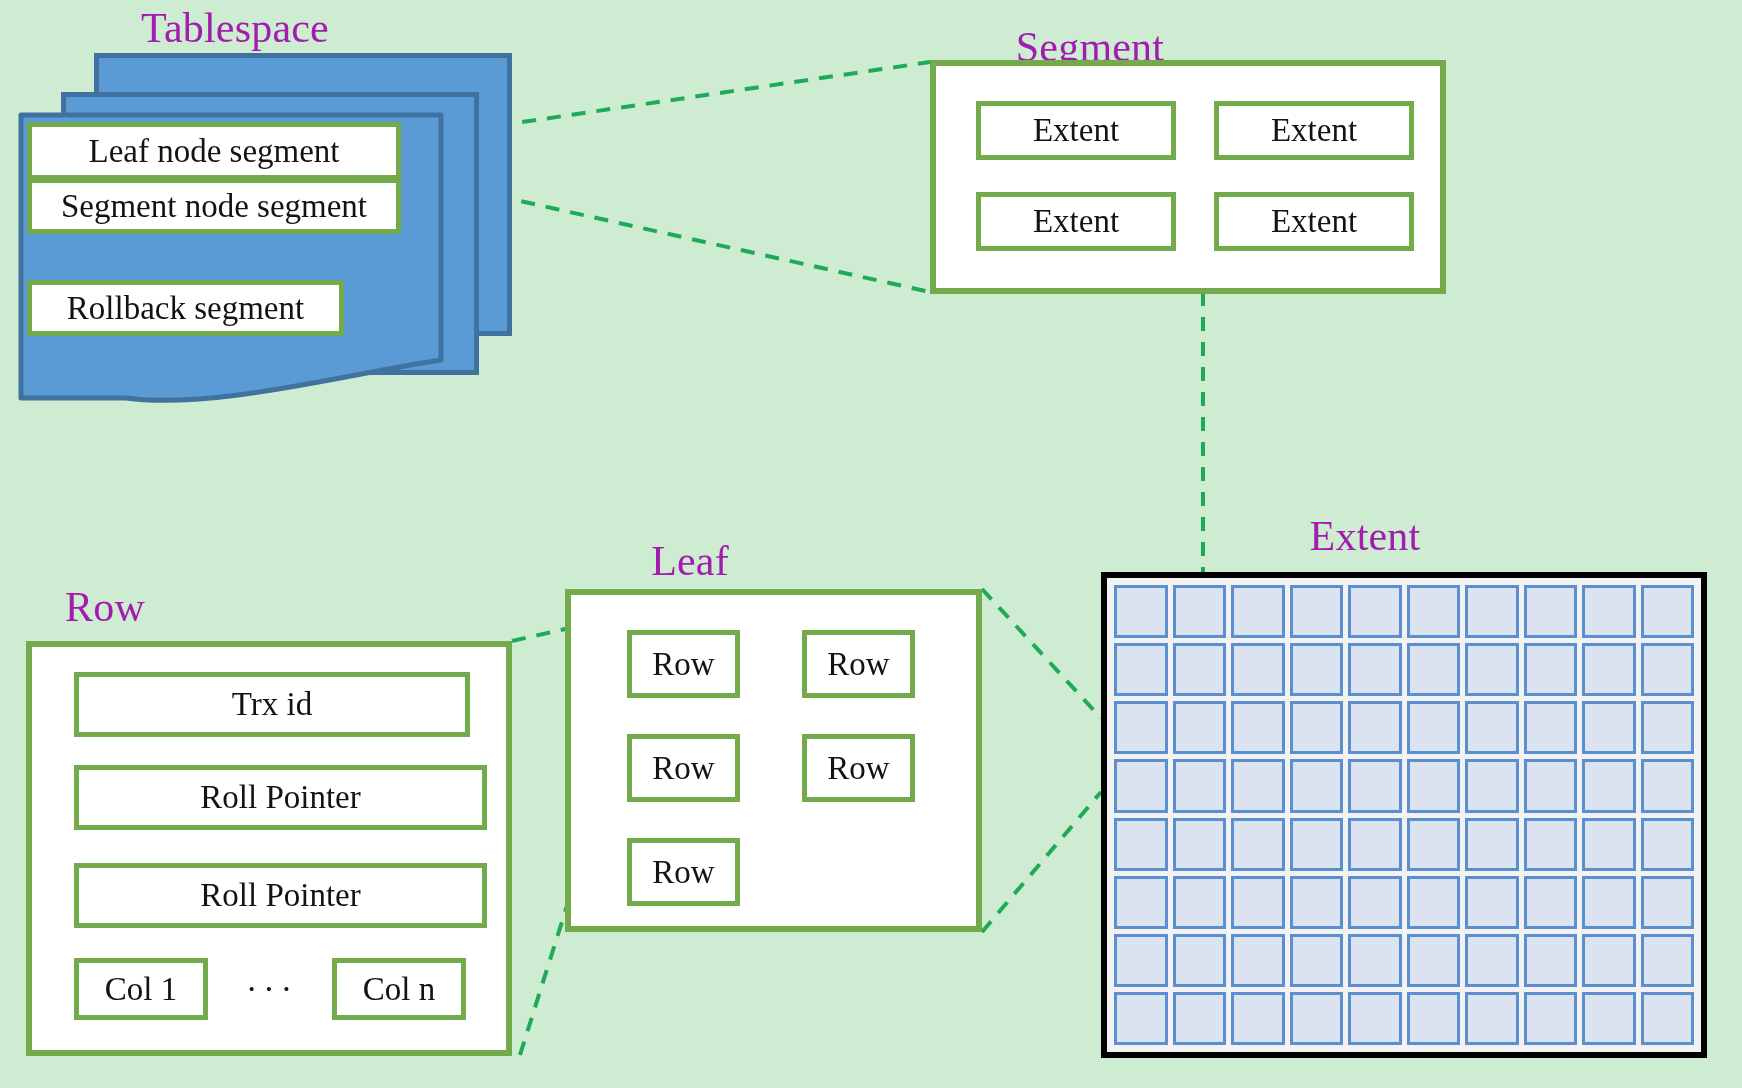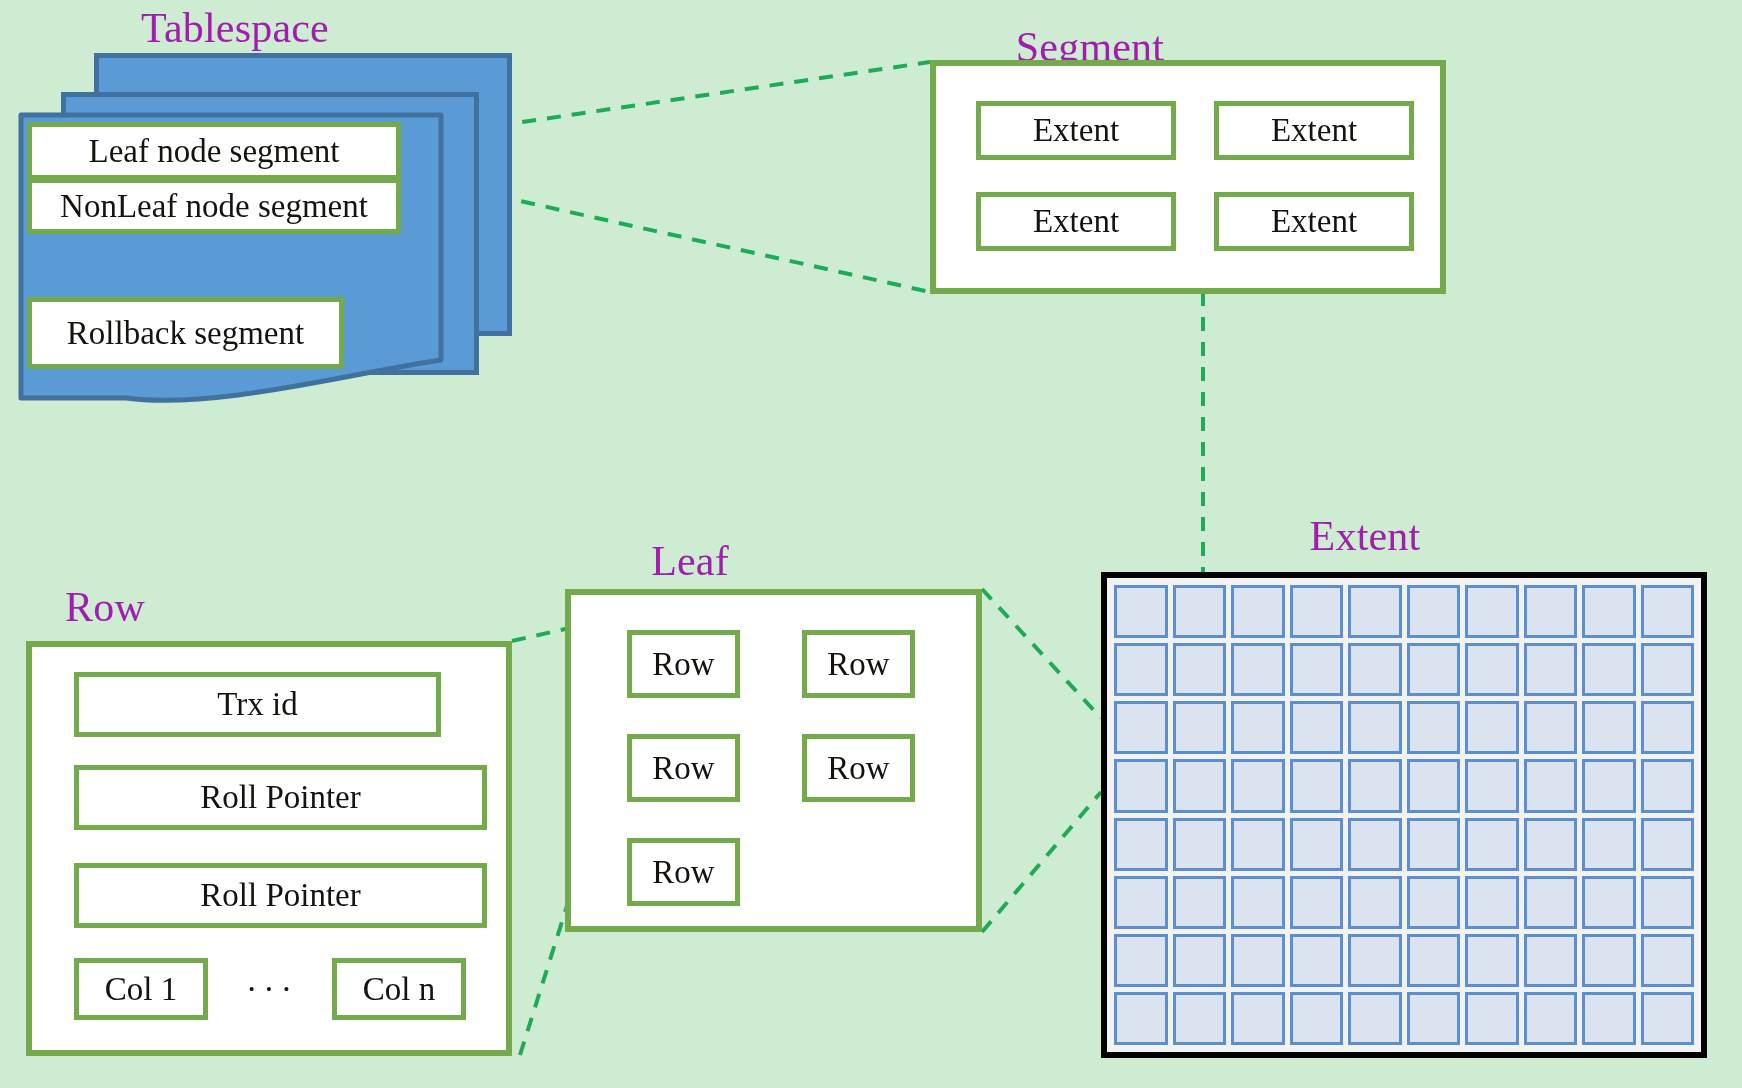--- a/index.html
+++ b/index.html
@@ -97,23 +97,23 @@
     <div class="ts-card" style="left:61px; top:92px; width:418px; height:283px;"></div>
 
     <svg style="position:absolute; left:16px; top:110px; width:440px; height:300px; overflow:visible;">
       <path d="M 5,5 L 425,5 L 425,250 C 340,262 200,300 110,288 L 5,288 Z" fill="#5b9bd5" stroke="#41729f" stroke-width="5" stroke-linejoin="round"></path>
     </svg>
 
     <div class="glabel" style="left:27px; top:122px; width:374px; height:58px;">
       <span>Leaf node segment</span>
     </div>
     <div class="glabel" style="left:27px; top:178px; width:374px; height:56px;">
-      <span>NonLeaf node segment</span>
-    </div>
-    <div class="glabel" style="left:27px; top:297px; width:317px; height:72px;">
+      <span>Segment node segment</span>
+    </div>
+    <div class="glabel" style="left:27px; top:280px; width:317px; height:56px;">
       <span>Rollback segment</span>
     </div>
   </div>
 
   <div class="caption" style="left:930px; top:4px; width:320px;margin-top:19px;">Segment</div>
 
   <div class="gbox" style="left:930px; top:60px; width:516px; height:234px;">
     <div class="glabel" style="left:40px; top:35px; width:200px; height:59px;">
       <span>Extent</span>
     </div>
@@ -229,21 +229,21 @@
       <span>Row</span>
     </div>
     <div class="glabel" style="left:56px; top:243px; width:113px; height:68px;">
       <span>Row</span>
     </div>
   </div>
 
   <div class="caption" style="left:30px; top:583px; width:150px;">Row</div>
 
   <div class="gbox" style="left:26px; top:641px; width:486px; height:415px;">
-    <div class="glabel" style="left:42px; top:25px; width:367px; height:65px;">
+    <div class="glabel" style="left:42px; top:25px; width:396px; height:65px;">
       <span>Trx id</span>
     </div>
     <div class="glabel" style="left:42px; top:118px; width:413px; height:65px;">
       <span>Roll Pointer</span>
     </div>
     <div class="glabel" style="left:42px; top:216px; width:413px; height:65px;">
       <span>Roll Pointer</span>
     </div>
 
     <div class="glabel" style="left:42px; top:311px; width:134px; height:62px;">

